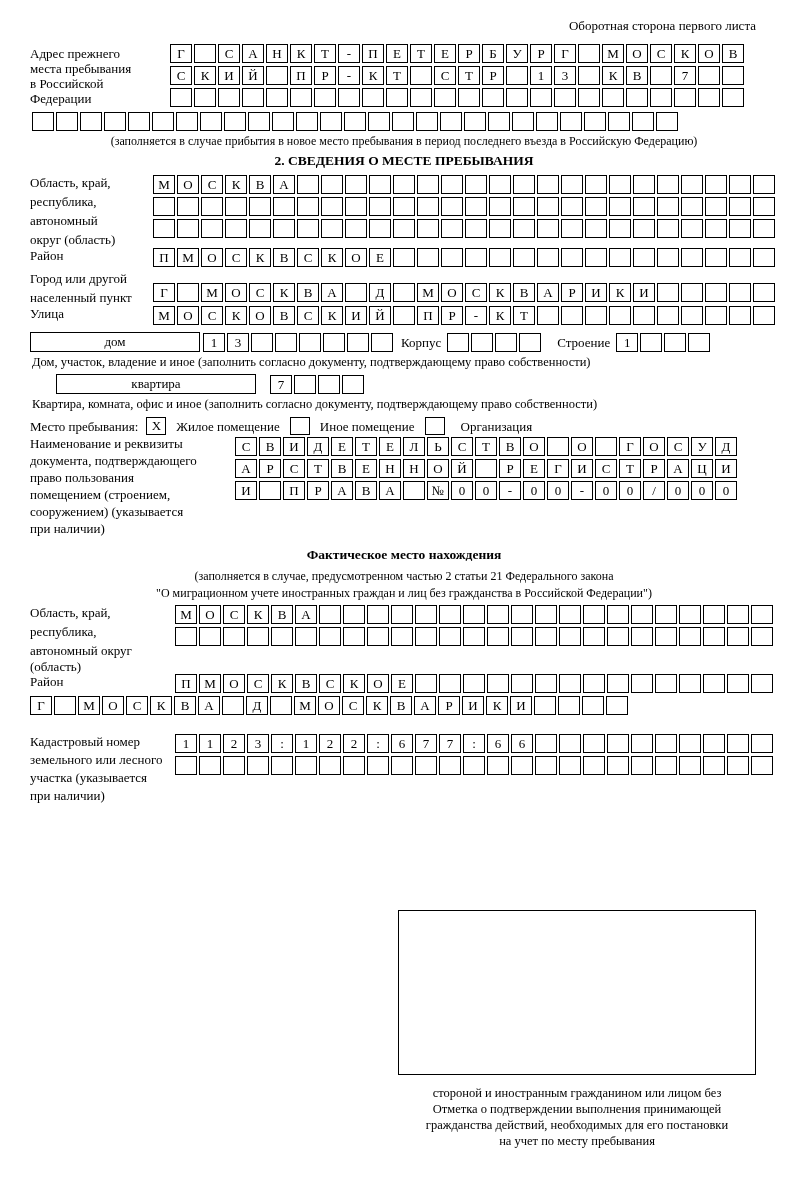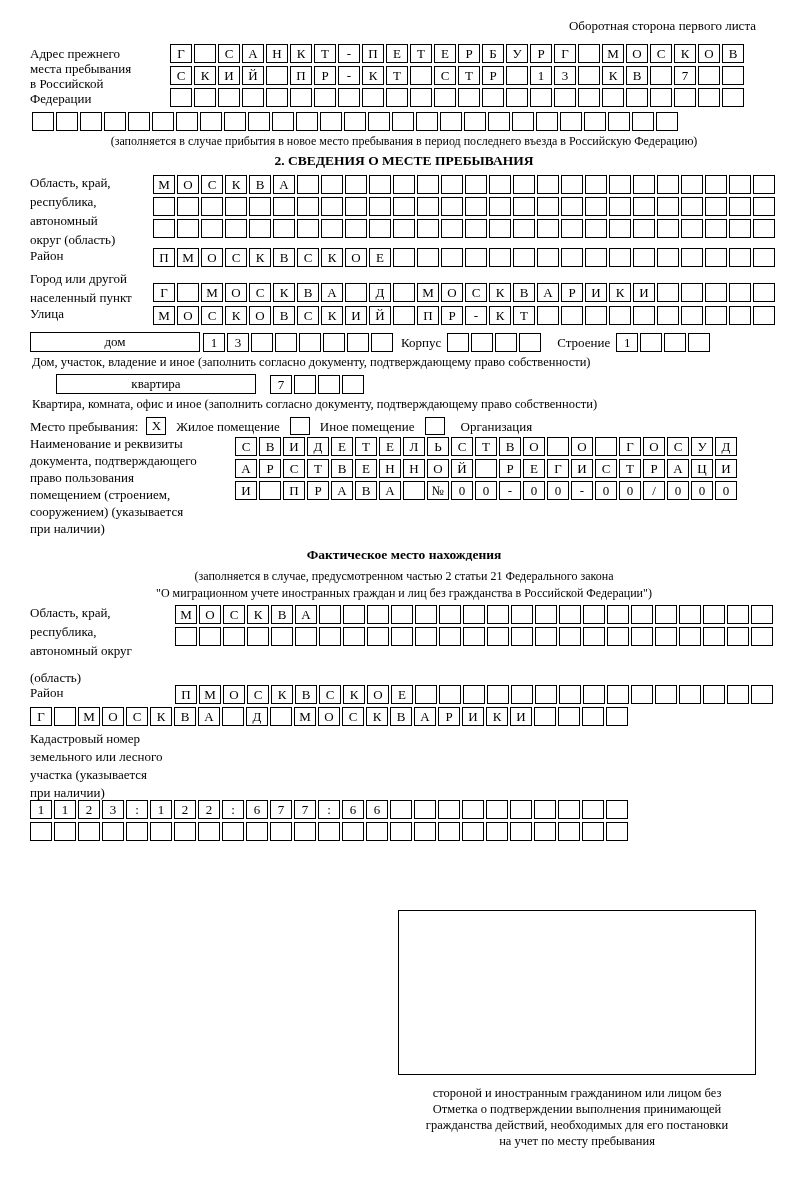--- a/index.html
+++ b/index.html
@@ -539,21 +539,21 @@
 
   <div class="section-title" style="margin-top:10px;">Фактическое место нахождения</div>
   <div class="note">(заполняется в случае, предусмотренном частью 2 статьи 21 Федерального закона</div>
   <div class="note" style="margin-top:-2px;">"О миграционном учете иностранных граждан и лиц без гражданства в Российской Федерации")</div>
 
   <div class="row" style="margin-top:3px;">
     <div class="lbl" style="width:145px;">
       <div>Область, край,</div>
       <div style="margin-top:4px;">республика,</div>
       <div style="margin-top:4px;">автономный округ</div>
-      <div style="margin-top:12px;">(область)</div>
+      <div style="margin-top:1px;">(область)</div>
     </div>
     <div>
       <div class="cellrow">
         <div class="cell">М</div>
         <div class="cell">О</div>
         <div class="cell">С</div>
         <div class="cell">К</div>
         <div class="cell">В</div>
         <div class="cell">А</div>
         <div class="cell"></div>
@@ -660,21 +660,21 @@
       <div class="cell">И</div>
       <div class="cell">К</div>
       <div class="cell">И</div>
       <div class="cell"></div>
       <div class="cell"></div>
       <div class="cell"></div>
       <div class="cell"></div>
     </div>
   </div>
 
-  <div class="row" style="margin-top:2px;flex-direction:column;">
+  <div class="row" style="margin-top:16px;">
     <div class="lbl" style="width:145px;">
       <div>Кадастровый номер</div>
       <div style="margin-top:3px;">земельного или лесного</div>
       <div style="margin-top:3px;">участка (указывается</div>
       <div style="margin-top:3px;">при наличии)</div>
     </div>
     <div>
       <div class="cellrow">
         <div class="cell">1</div>
         <div class="cell">1</div>

